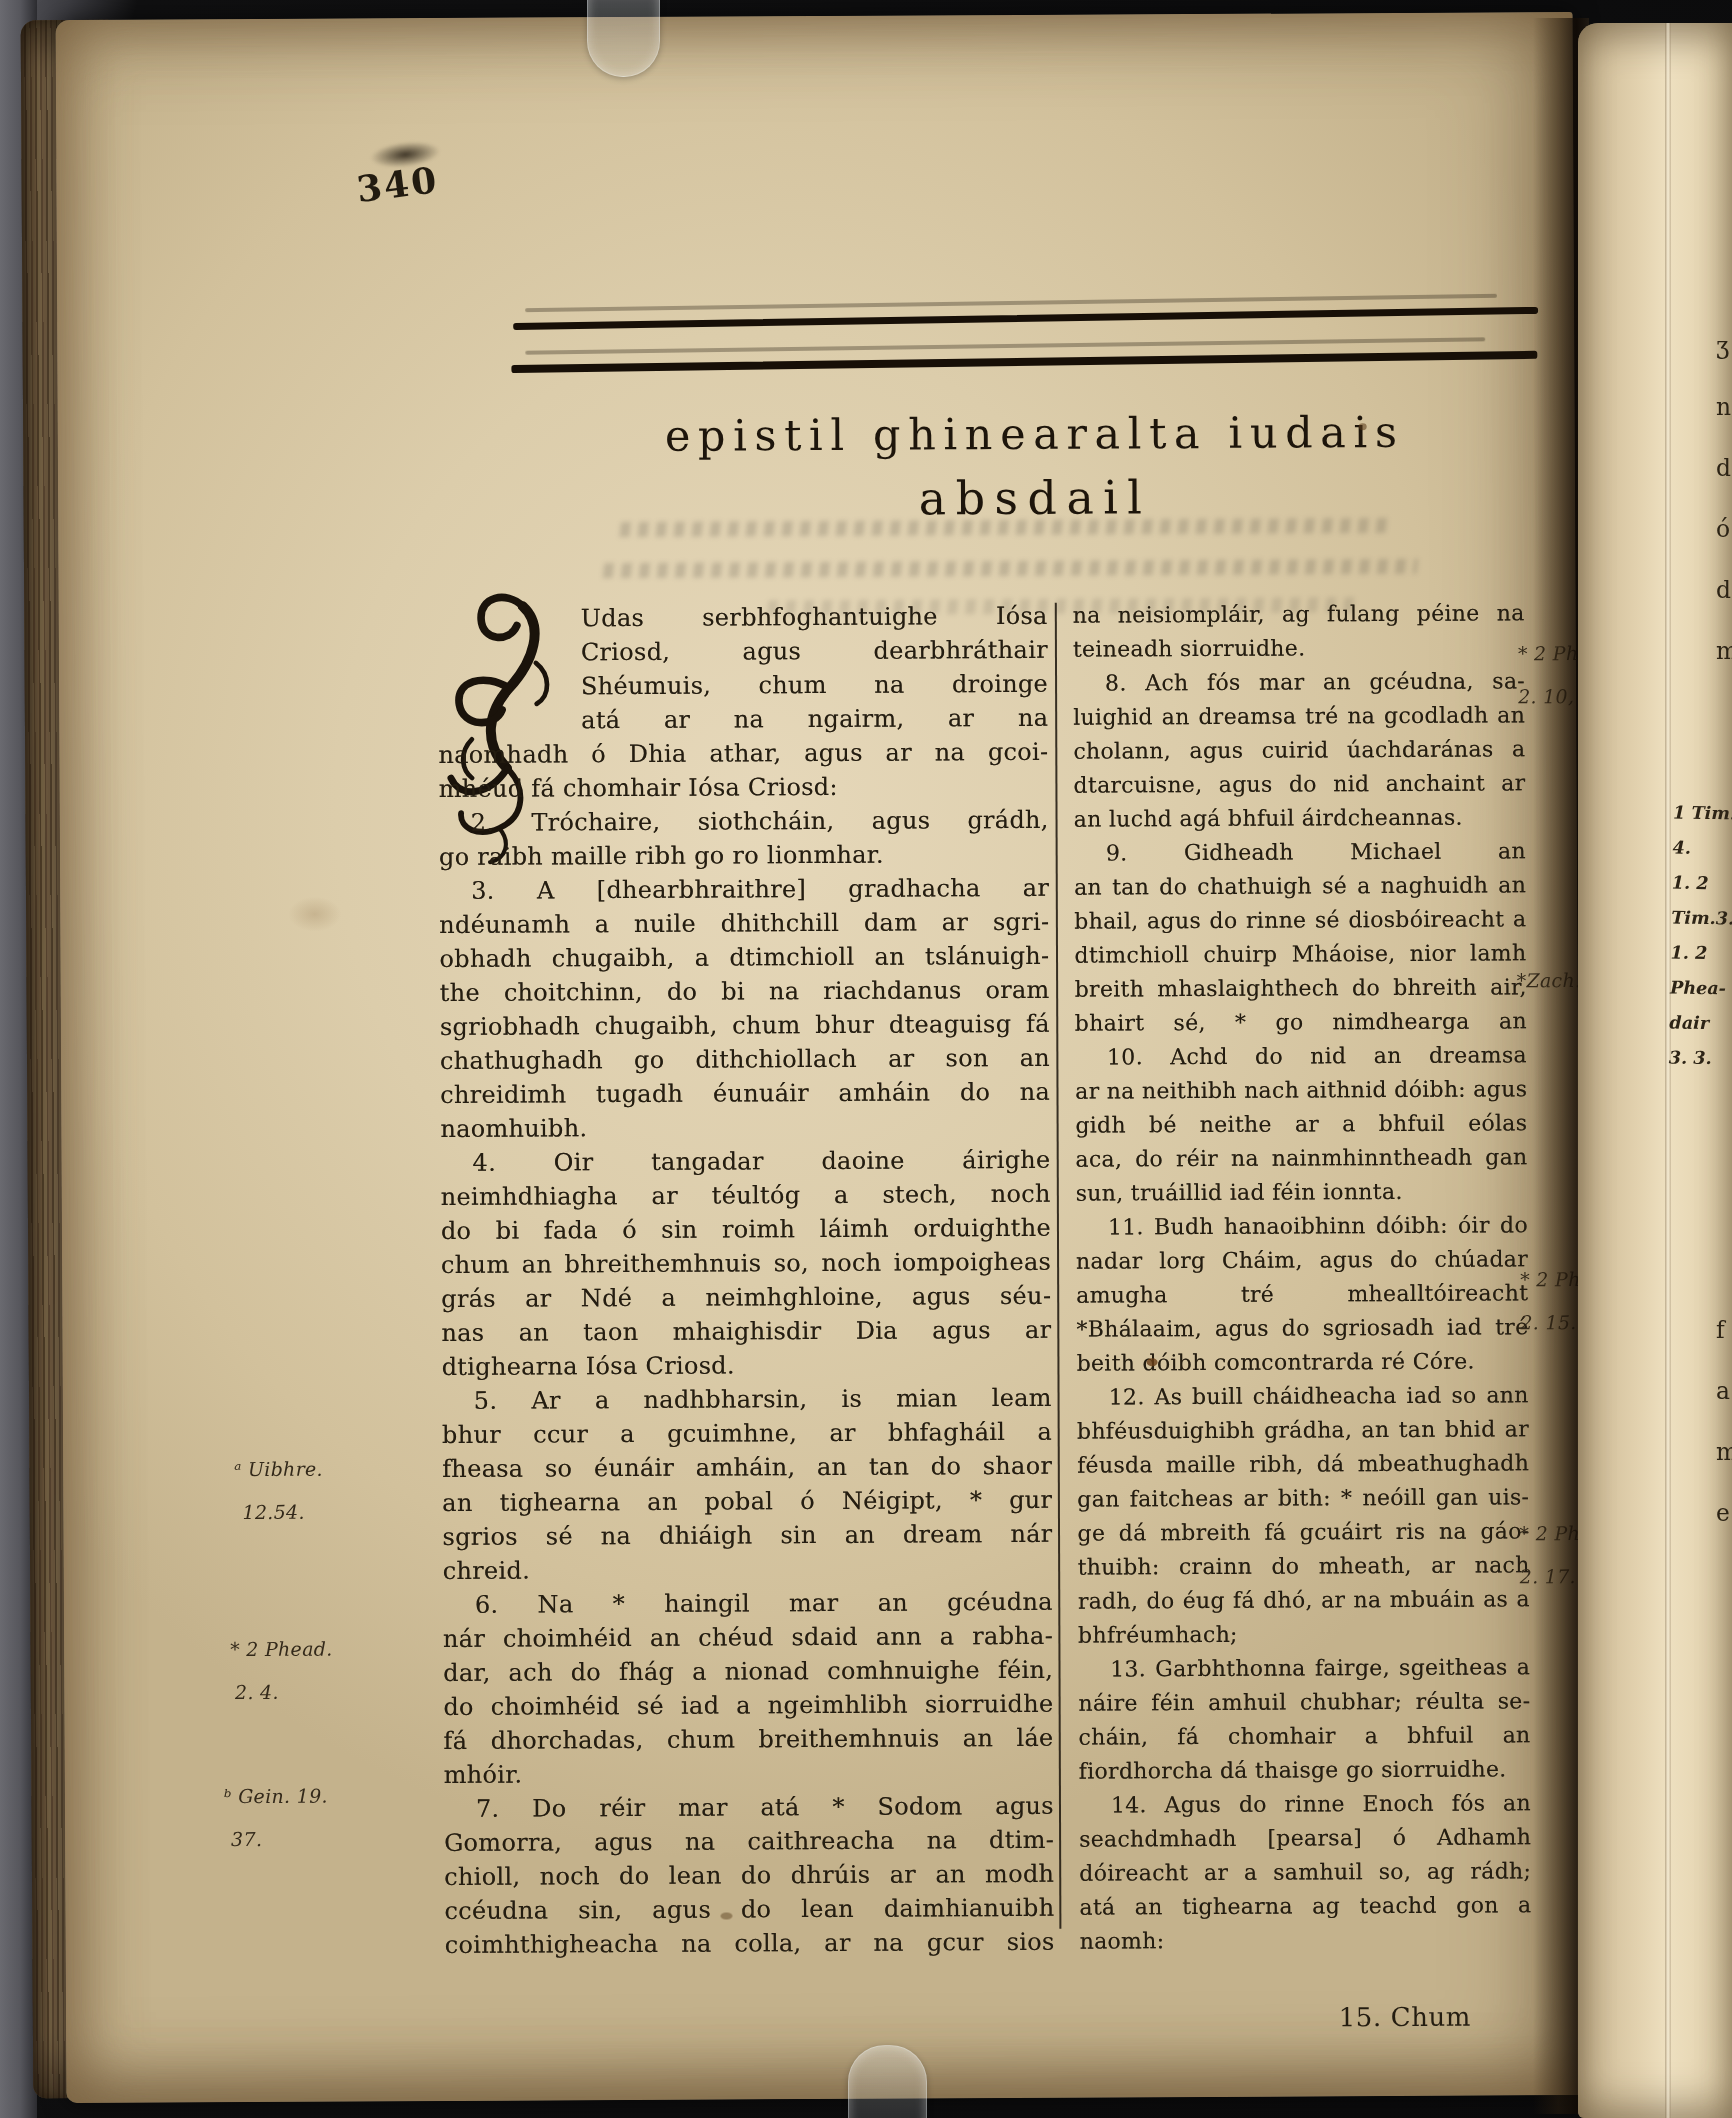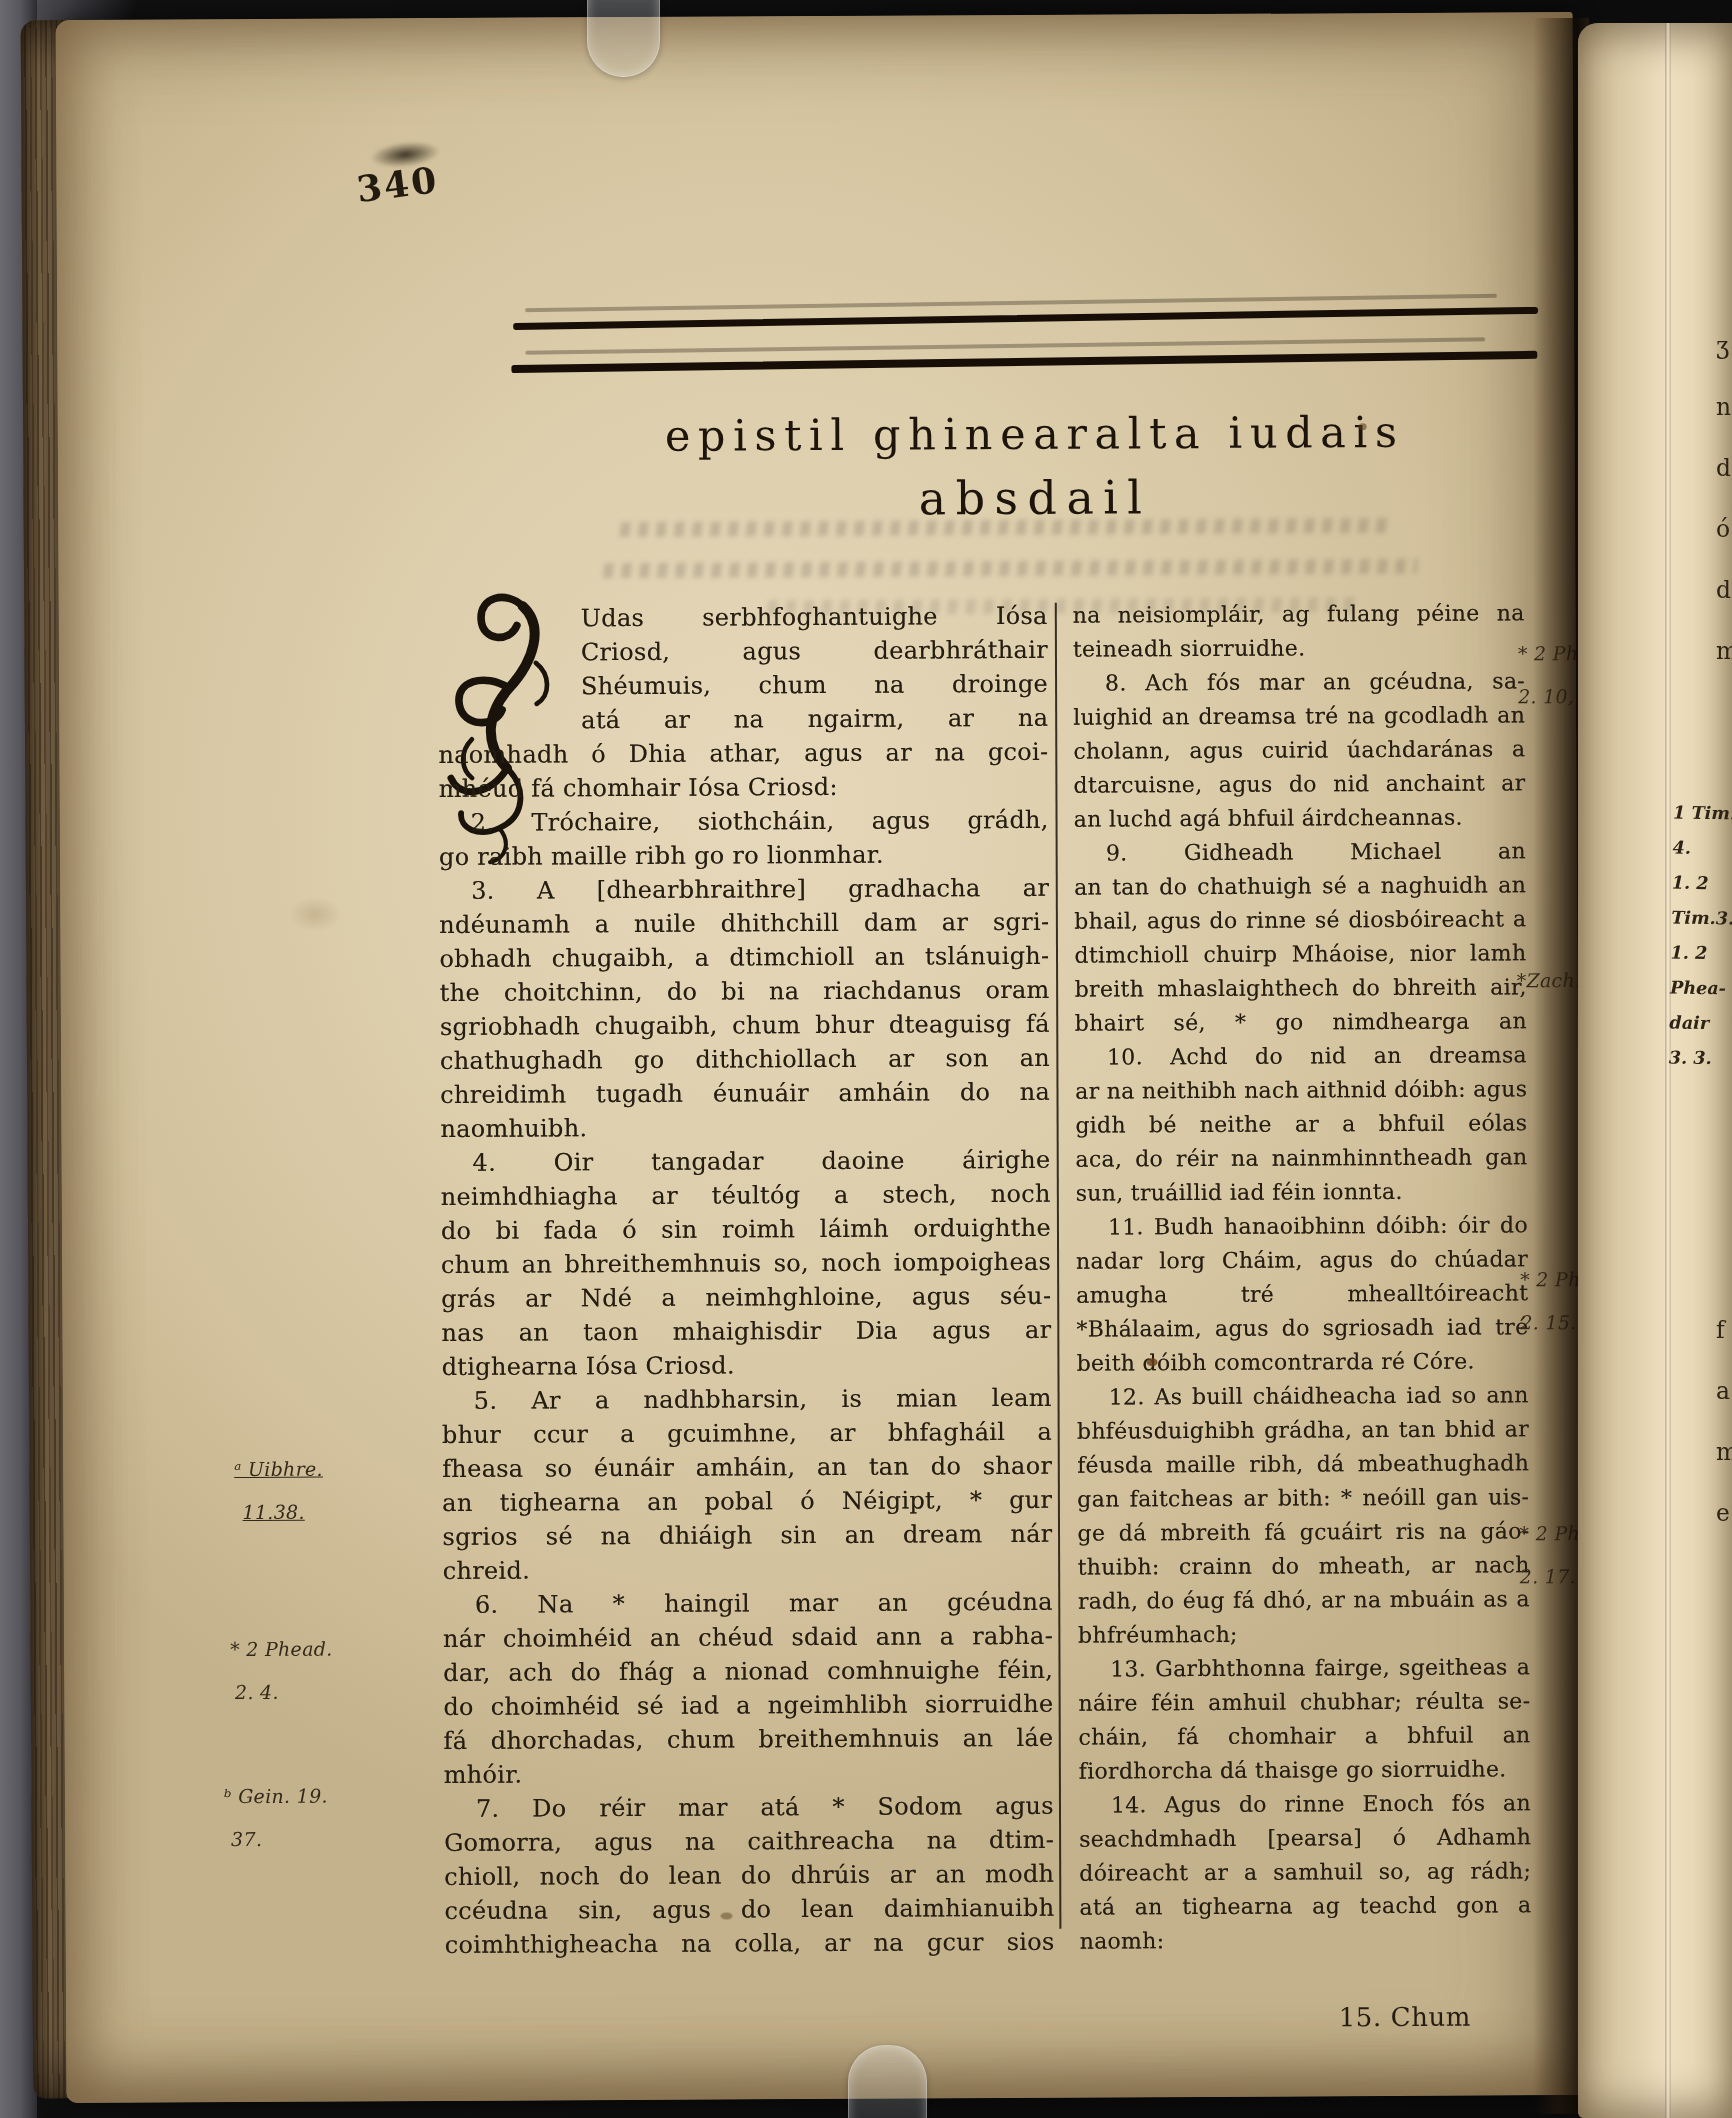--- a/index.html
+++ b/index.html
@@ -206,23 +206,23 @@
         <div class="line ">cháin, fá chomhair a bhfuil an dorchadas</div>
         <div class="line e">fiordhorcha dá thaisge go siorruidhe.</div>
         <div class="line v">14. Agus do rinne Enoch fós an</div>
         <div class="line ">seachdmhadh [pearsa] ó Adhamh fáidhe-</div>
         <div class="line ">dóireacht ar a samhuil so, ag rádh; féuch,</div>
         <div class="line ">atá an tighearna ag teachd gon a mhiltibh</div>
         <div class="line e">naomh:</div>
       </div>
     <div class="divider"></div>
 
-    <div class="note" style="left:171px;top:1429px;text-decoration:underline;">
+    <div class="note" style="left:171px;top:1429px;">
       <span>ᵃ Uibhre.</span>
-      <span class="n2" style="margin-left:8.2px;">11.38.</span>
+      <span class="n2" style="margin-left:8.2px;">12.54.</span>
     </div>
     <div class="note" style="left:166px;top:1609px;">
       <span>* 2 Phead.</span>
       <span class="n2" style="margin-left:4.7px;font-style:italic;">2. 4.</span>
     </div>
     <div class="note" style="left:159px;top:1756px;">
       <span>ᵇ Gein. 19.</span>
       <span class="n2" style="margin-left:7px;">37.</span>
     </div>
 

